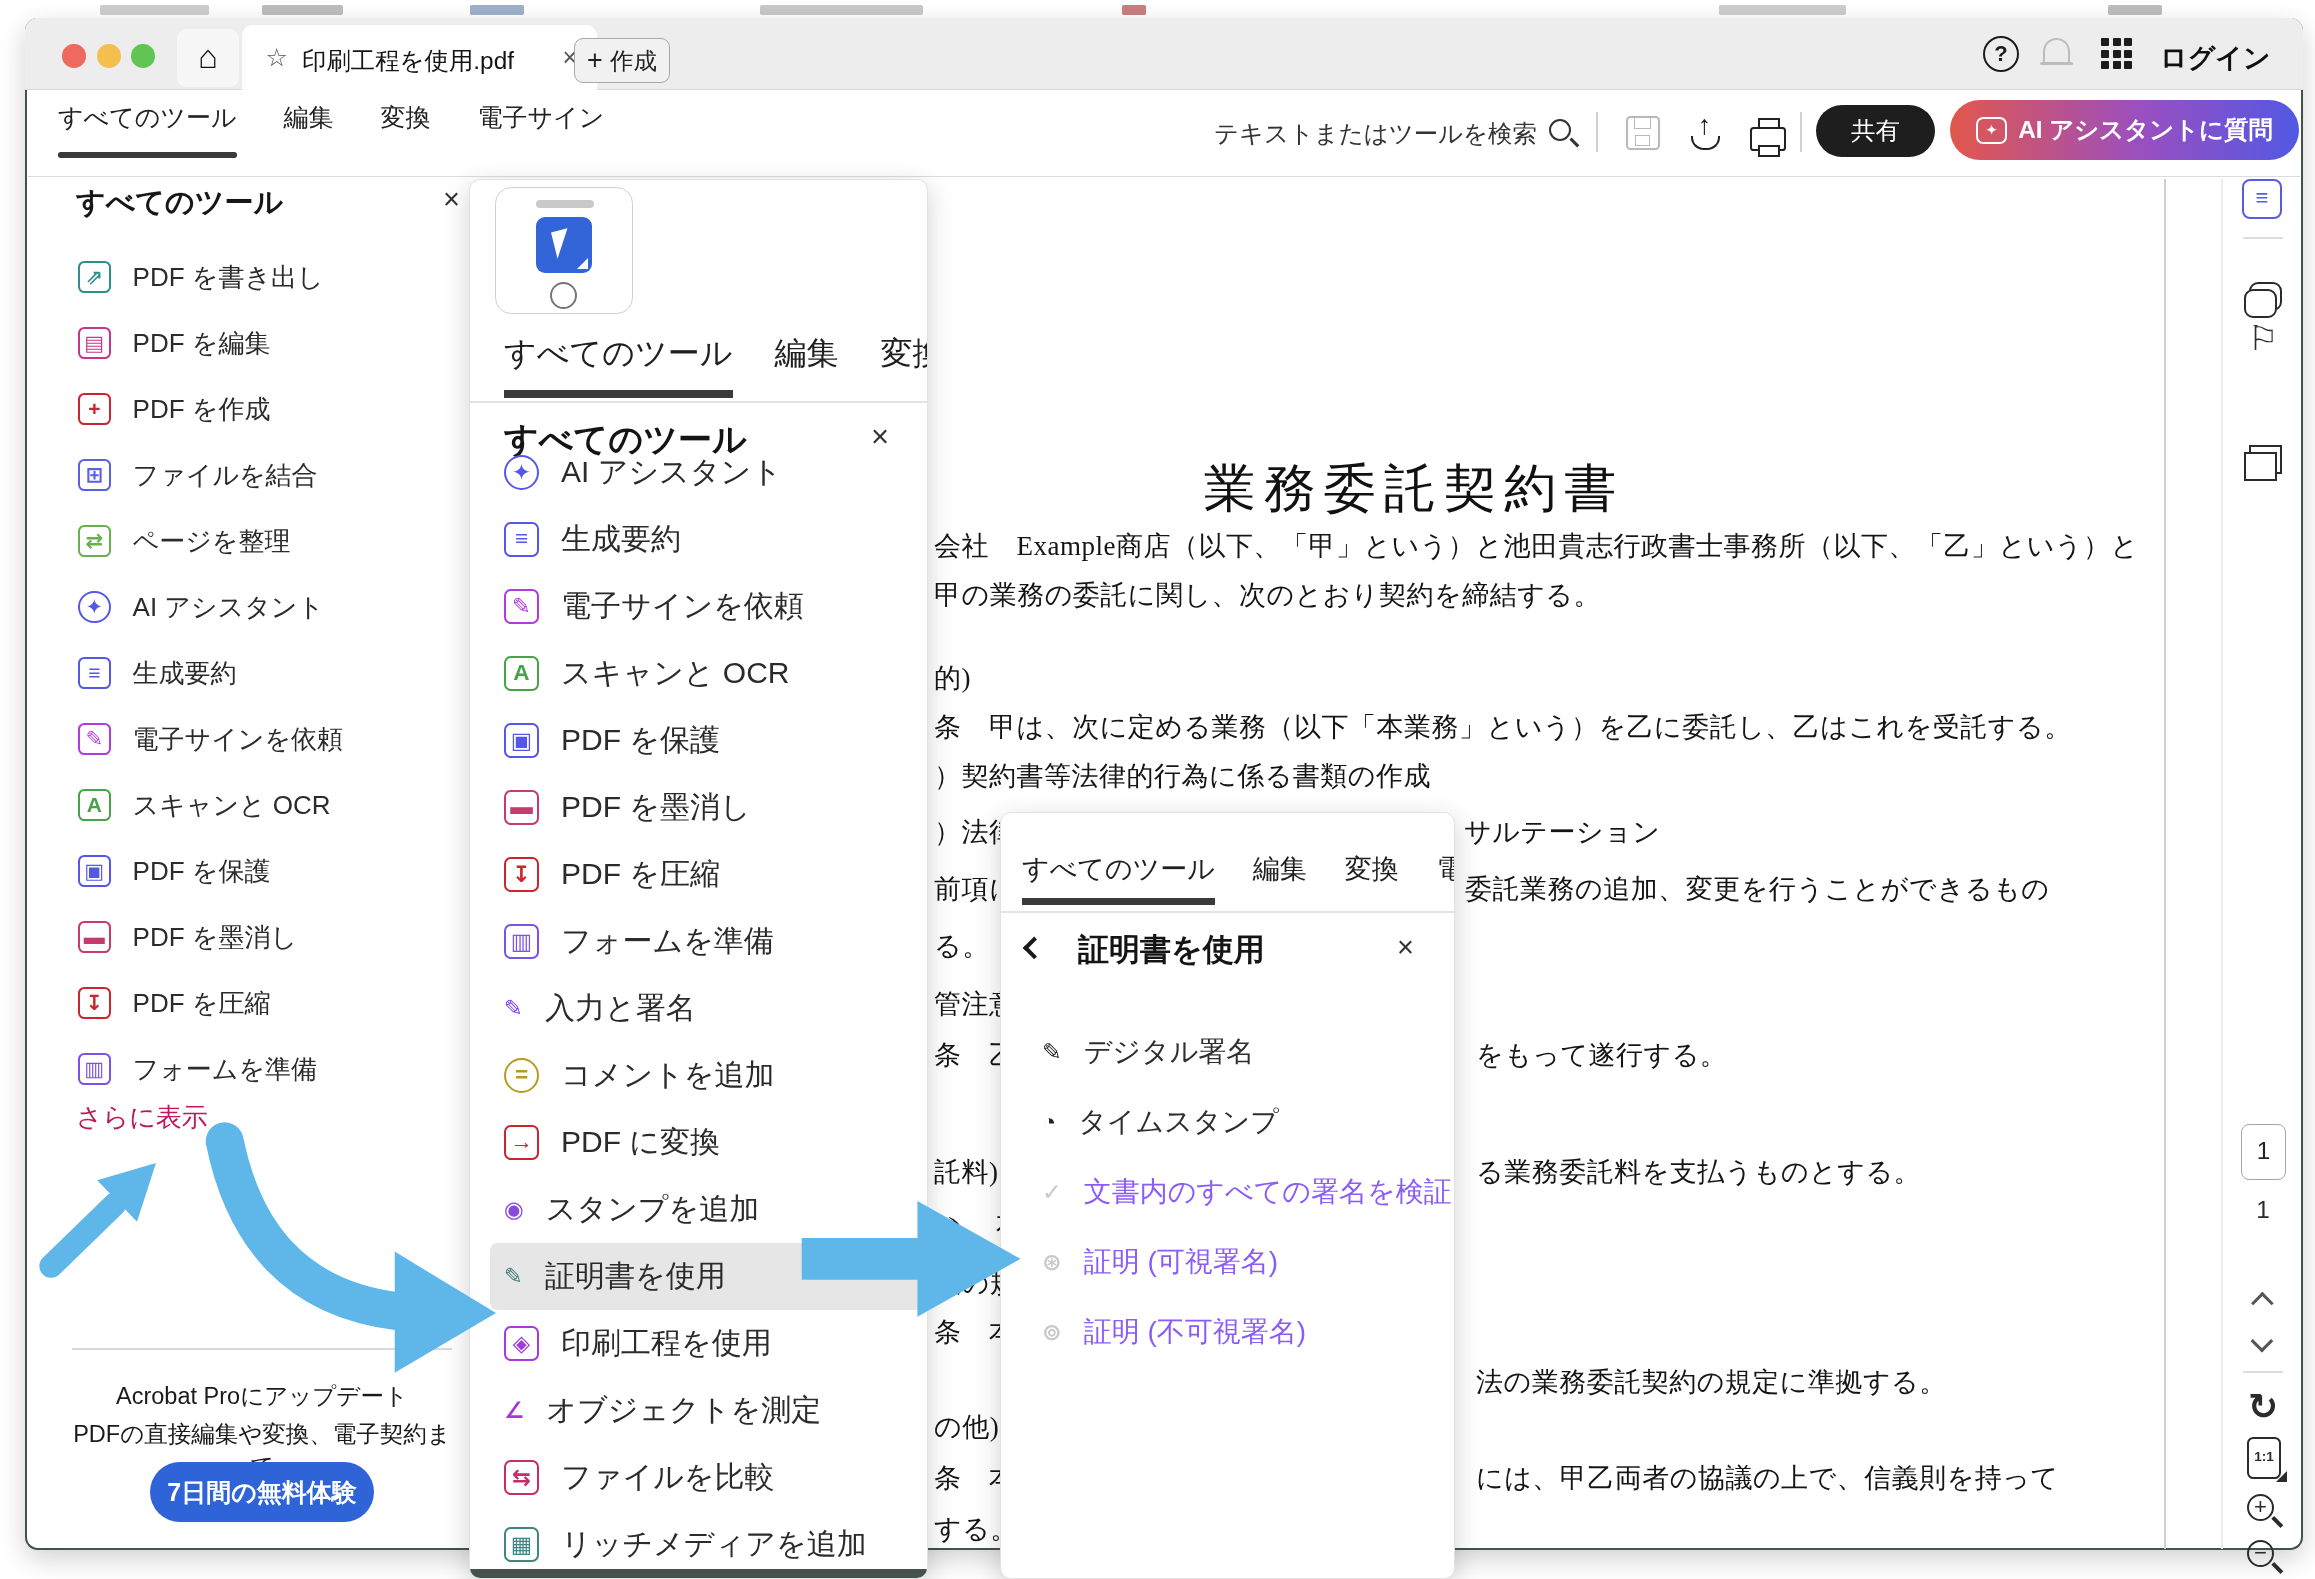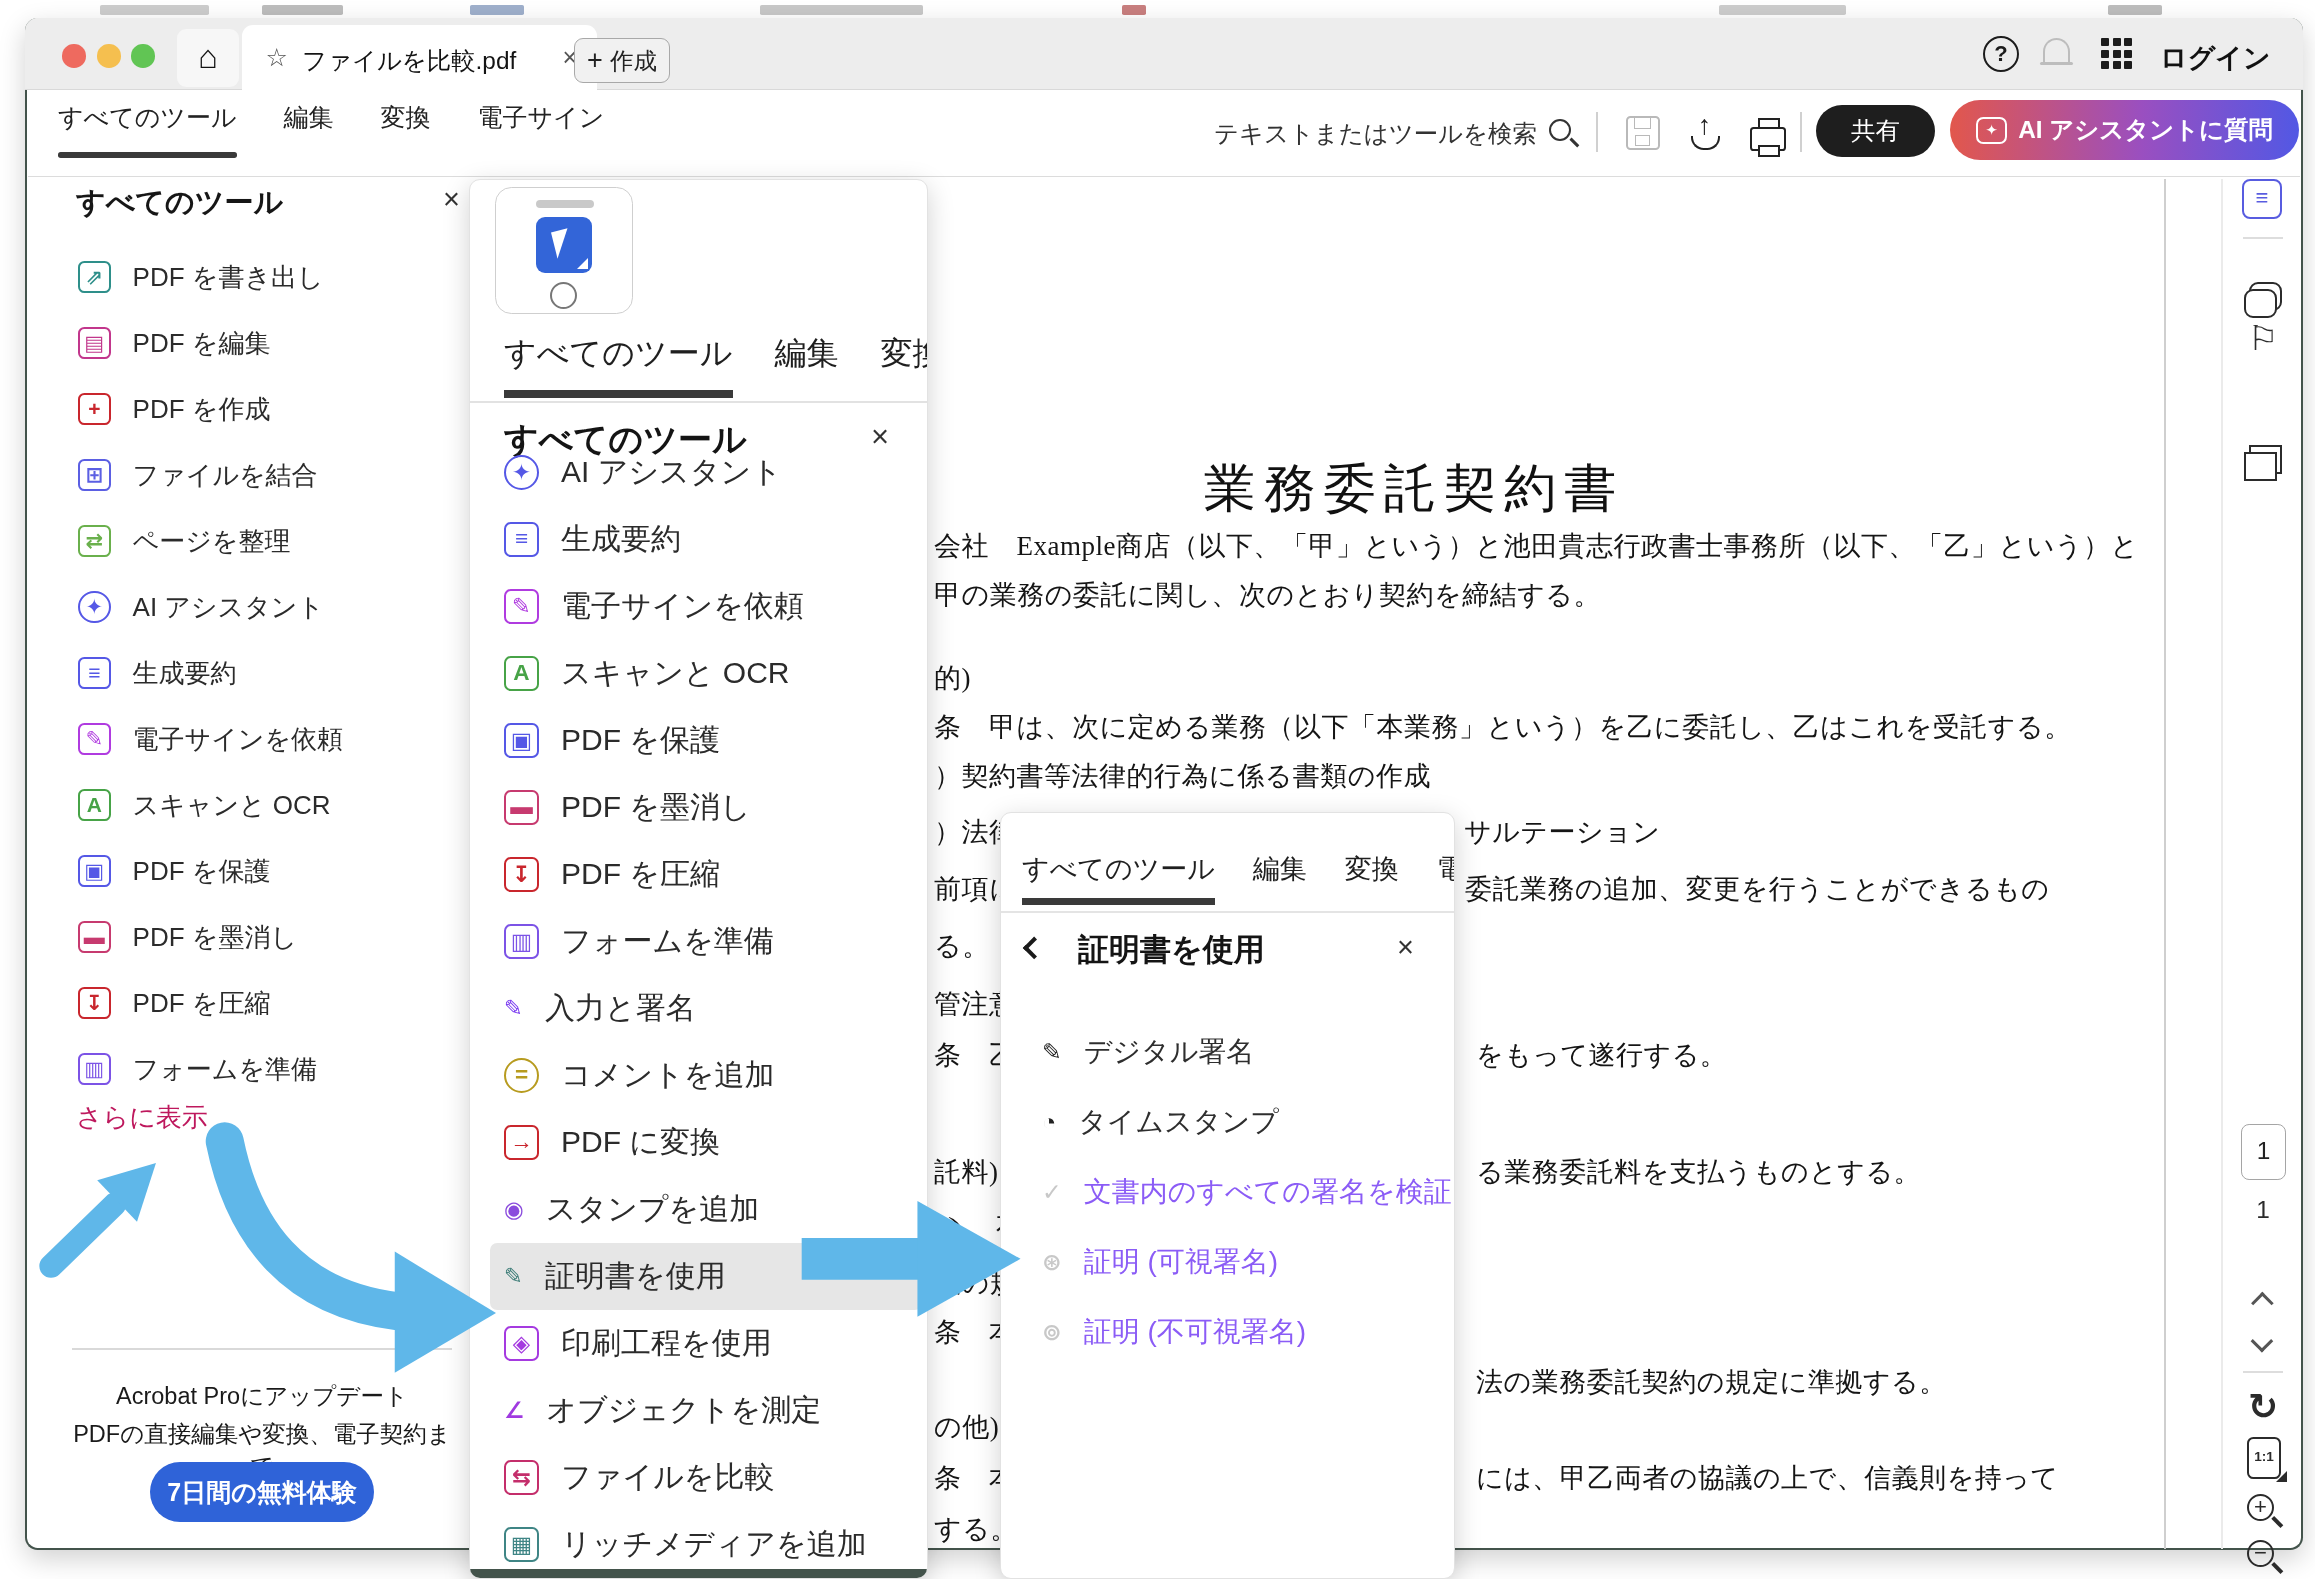--- a/index.html
+++ b/index.html
@@ -134,21 +134,21 @@
   <div class="titlebar"></div>
 
   <span class="light" style="left:62px;background:#ee6a5f"></span>
   <span class="light" style="left:97px;background:#f5bf4f"></span>
   <span class="light" style="left:131px;background:#61c554"></span>
 
   <div class="homebg"><span>⌂</span></div>
 
   <div class="tab">
     <span class="star">☆</span>
-    <span class="ttl">ファイルを比較.pdf</span>
+    <span class="ttl">印刷工程を使用.pdf</span>
     <span class="x">×</span>
   </div>
 
   <div class="newtab">
     <span style="font-size:27px">+</span>
     <span>作成</span>
   </div>
 
   <div class="circ-help"><span>?</span></div>
   <span class="bell"></span>

